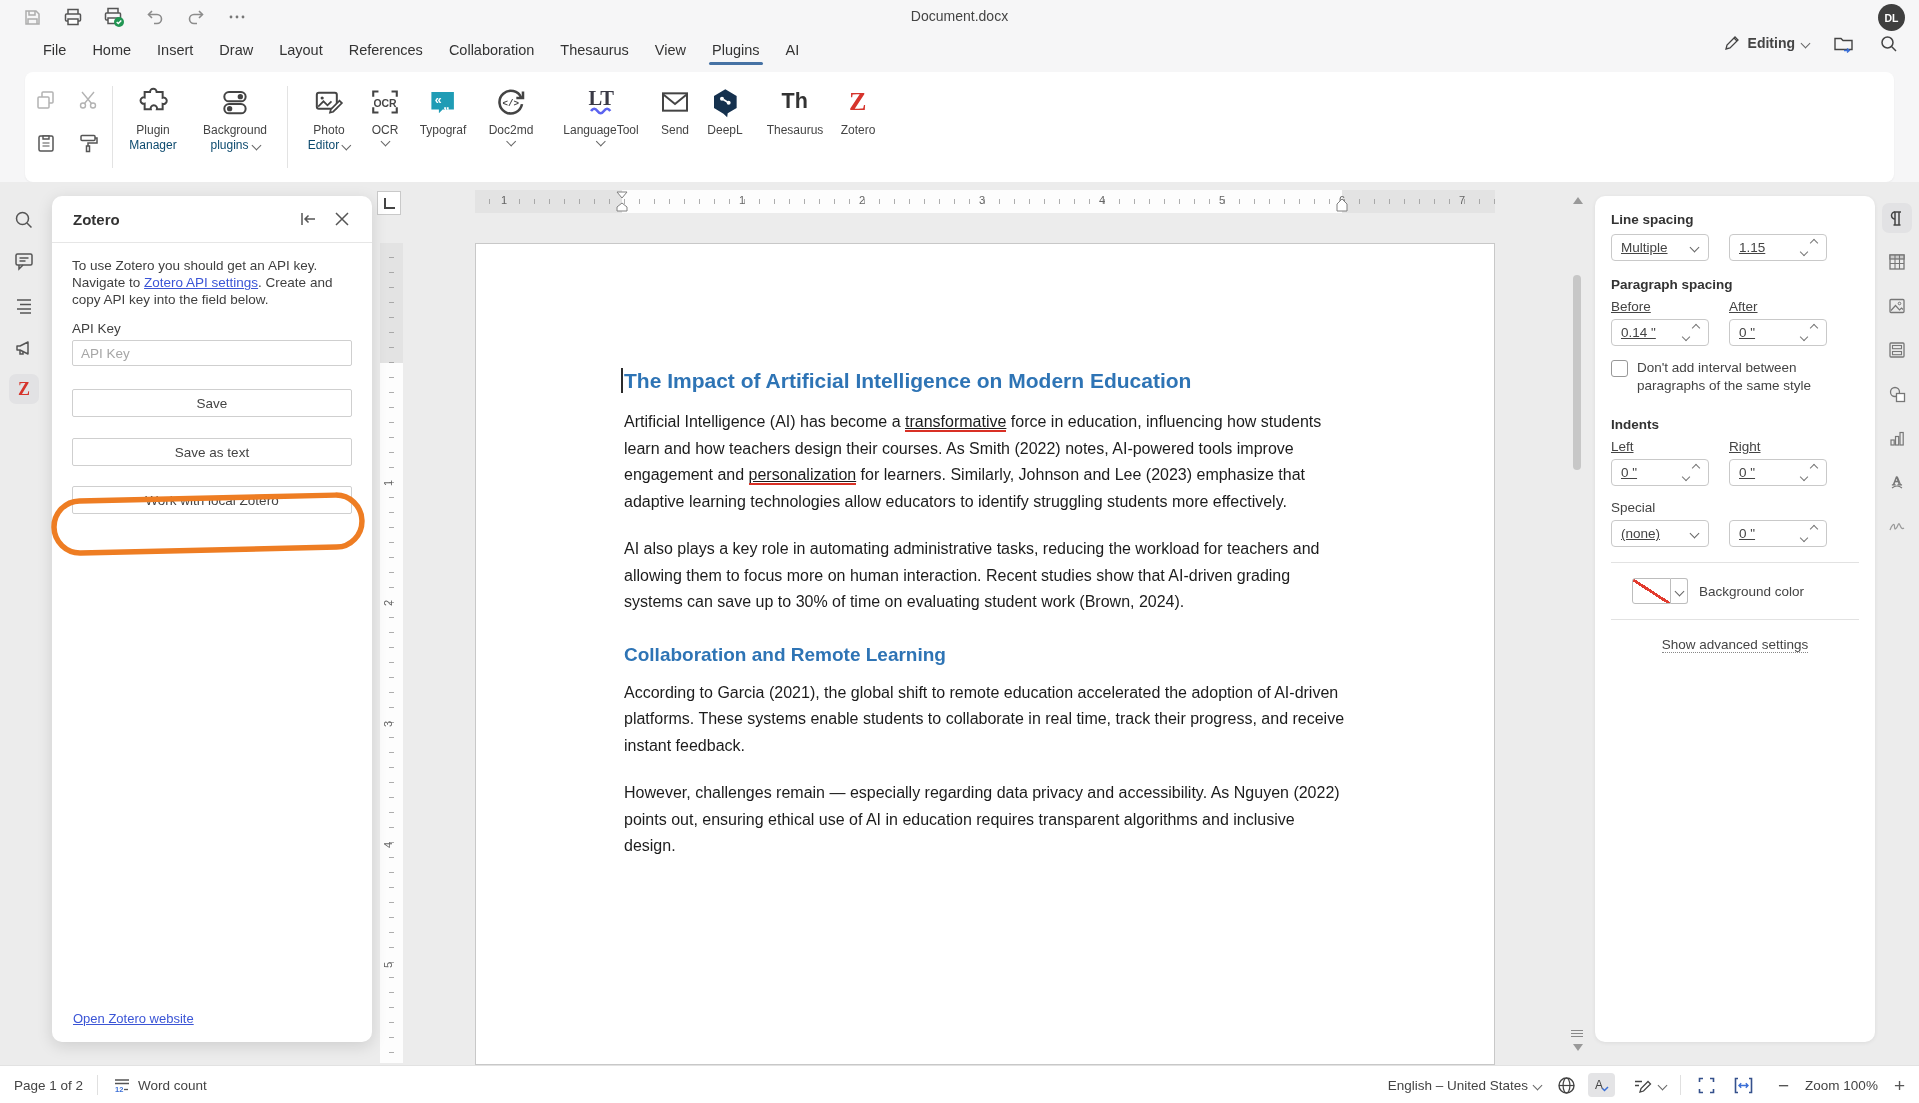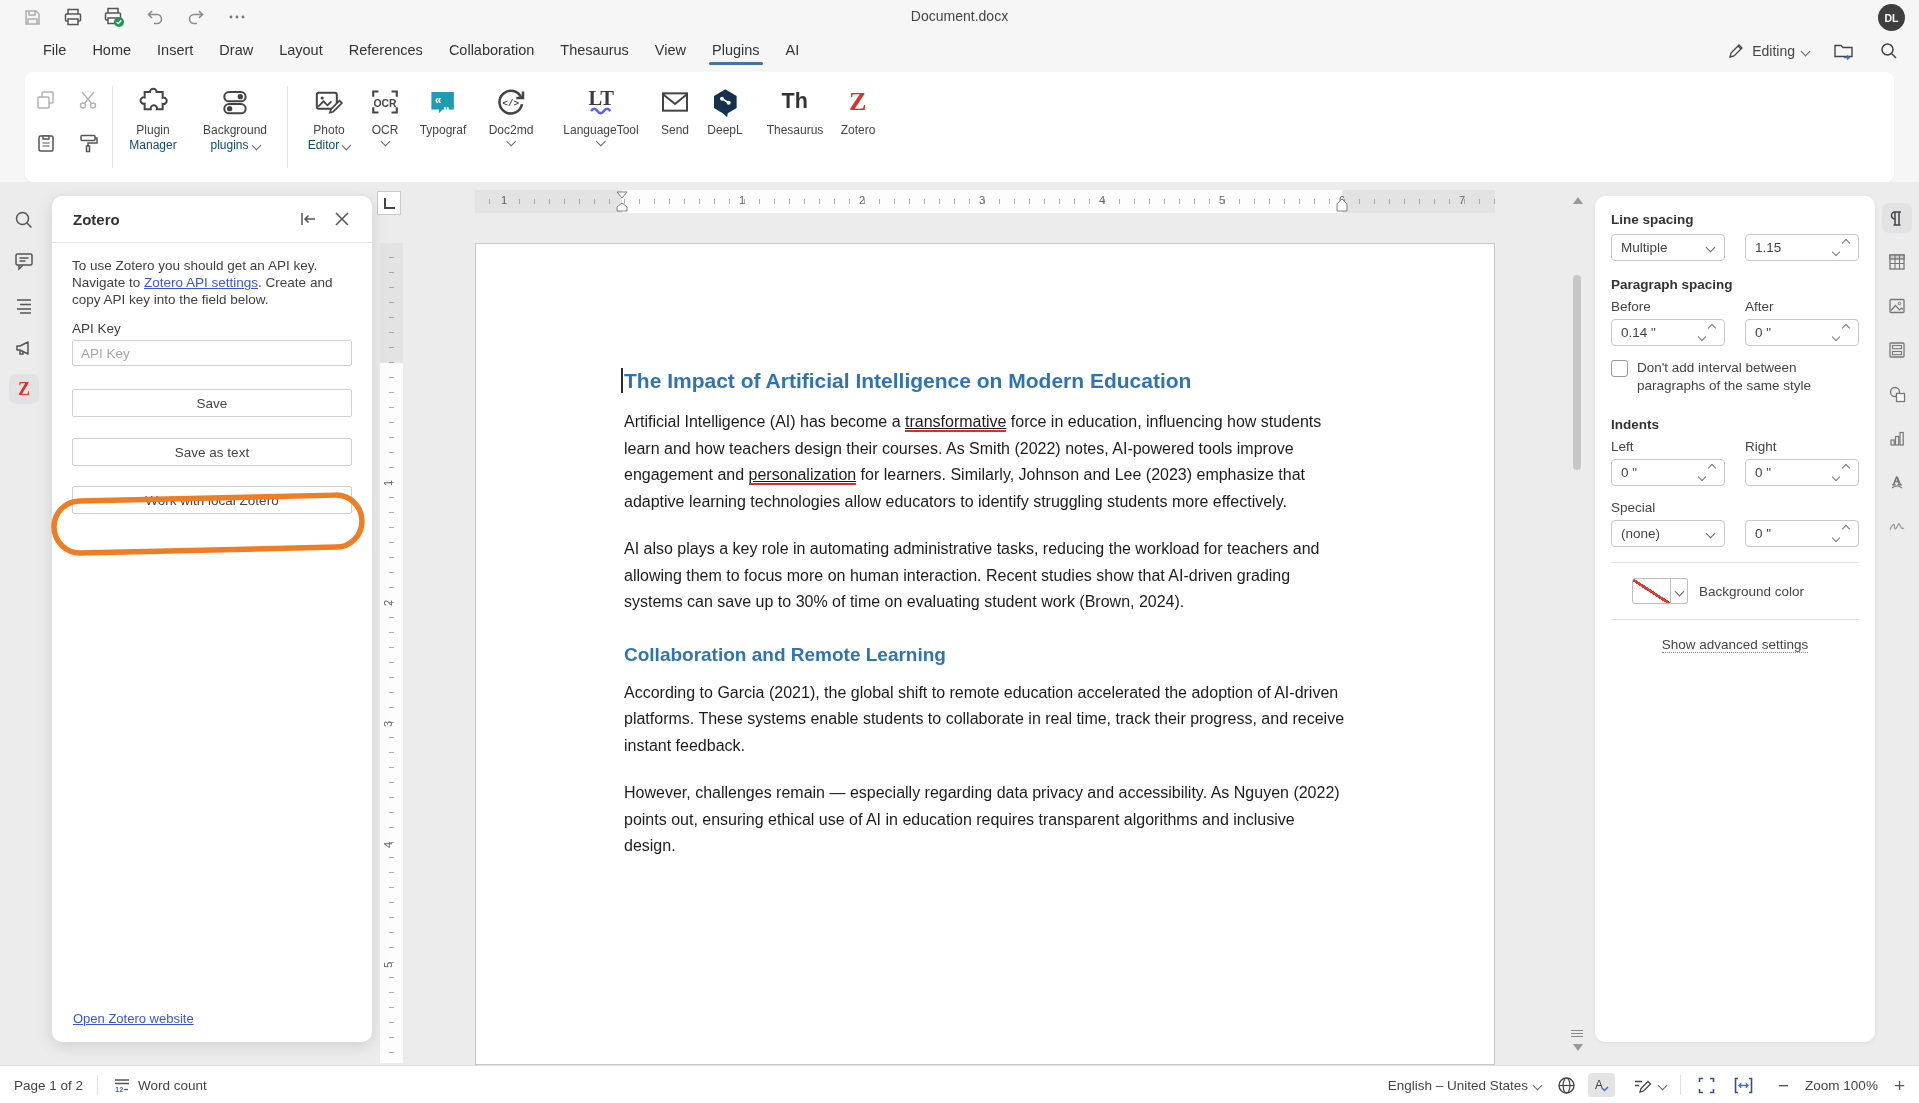--- a/index.html
+++ b/index.html
@@ -12,21 +12,21 @@
   .qa .btn{width:24px;height:24px;display:flex;align-items:center;justify-content:center;cursor:pointer;}
   .doc-title{position:absolute;left:0;right:0;top:8px;text-align:center;font-size:14px;color:#444;}
   .avatar{position:absolute;right:14px;top:4px;width:27px;height:27px;border-radius:50%;
           background:#3f3f3f;color:#fff;font-size:10.5px;font-weight:bold;
           display:flex;align-items:center;justify-content:center;}
   
   .tabbar{position:absolute;left:0;top:34px;width:1919px;height:34px;display:flex;align-items:center;padding-left:30px;box-sizing:border-box;}
   .tab{position:relative;padding:0 13px;font-size:14.5px;color:#333;height:34px;line-height:32px;cursor:pointer;white-space:nowrap;}
   .tab.active{font-weight:400;}
   .tab.active:after{content:"";position:absolute;left:10px;right:10px;bottom:3px;height:3px;background:#4672a4;border-radius:2px;}
-  .tab-right{position:absolute;right:20px;top:0;height:34px;display:flex;align-items:center;gap:24px;}
+  .tab-right{position:absolute;right:20px;top:0;height:34px;display:flex;align-items:flex-start;gap:24px;font-weight:bold;}
   .mode-btn{display:flex;align-items:center;gap:7px;font-size:14px;color:#444;cursor:pointer;}
   
   .ribbon{position:absolute;left:25px;top:72px;width:1869px;height:110px;background:#fff;border-radius:8px;
           box-shadow:0 1px 2px rgba(0,0,0,.05);}
   .clip-ic{position:absolute;width:22px;height:22px;cursor:pointer;}
   .rb-divider{position:absolute;top:14px;bottom:14px;width:1px;background:#e3e3e3;}
   .rb-btn{position:absolute;top:9px;height:94px;display:flex;flex-direction:column;align-items:center;cursor:pointer;transform:translateX(-50%);}
   .rb-ic{height:42px;display:flex;align-items:center;justify-content:center;}
   .rb-lab{font-size:12px;color:#444;line-height:15px;text-align:center;white-space:nowrap;}
   .rb-l2{display:flex;align-items:center;justify-content:flex-start;gap:4px;font-size:12px;color:#0c4a6e;line-height:15px;}
@@ -82,21 +82,21 @@
   .zp-btn{width:100%;box-sizing:border-box;height:28px;background:#fff;border:1px solid #cfcfcf;border-radius:2px;
           font-size:13.5px;color:#444;cursor:pointer;font-family:"Liberation Sans",sans-serif;}
   .zp-link{position:absolute;left:21px;bottom:16px;font-size:13px;}
   .annot{position:absolute;left:-10px;top:243px;width:334px;height:78px;pointer-events:none;z-index:6;}
   
   .rpanel{position:absolute;left:1595px;top:14px;width:280px;height:846px;background:#fff;border-radius:10px;
           box-shadow:0 1px 4px rgba(0,0,0,.07);box-sizing:border-box;padding:12px 16px;}
   .rp-h{font-size:13.5px;font-weight:bold;color:#333;margin:4px 0 7px;}
   .rp-lab{font-size:13.5px;color:#444;margin:0 0 5px;}
   .rp-row{display:flex;gap:20px;}
-  .rp-col{width:114px;}
+  .rp-col{width:98px;text-decoration:underline;}
   .fld{position:relative;height:27px;border:1px solid #c9c9c9;border-radius:4px;background:#fff;
        font-size:13.5px;color:#444;display:flex;align-items:center;padding:0 24px 0 9px;box-sizing:border-box;cursor:pointer;}
   .fld .chv-dn{position:absolute;right:10px;top:9px;}
   .spin-ar{position:absolute;right:9px;top:5px;display:flex;flex-direction:column;gap:4px;cursor:pointer;}
   .spin-ar .chv{width:5px;height:5px;border-color:#777;}
   .rp-check{display:flex;gap:9px;margin-top:13px;cursor:pointer;}
   .cbox{width:15px;height:15px;border:1px solid #989898;border-radius:3px;background:#fff;flex:none;margin-top:1px;}
   .rp-check .txt{font-size:13.5px;line-height:18px;color:#444;width:212px;}
   .rp-div{height:1px;background:#e2e2e2;margin:15px 0;}
   .swatch-row{display:flex;align-items:center;margin-top:2px;margin-left:21px;}

